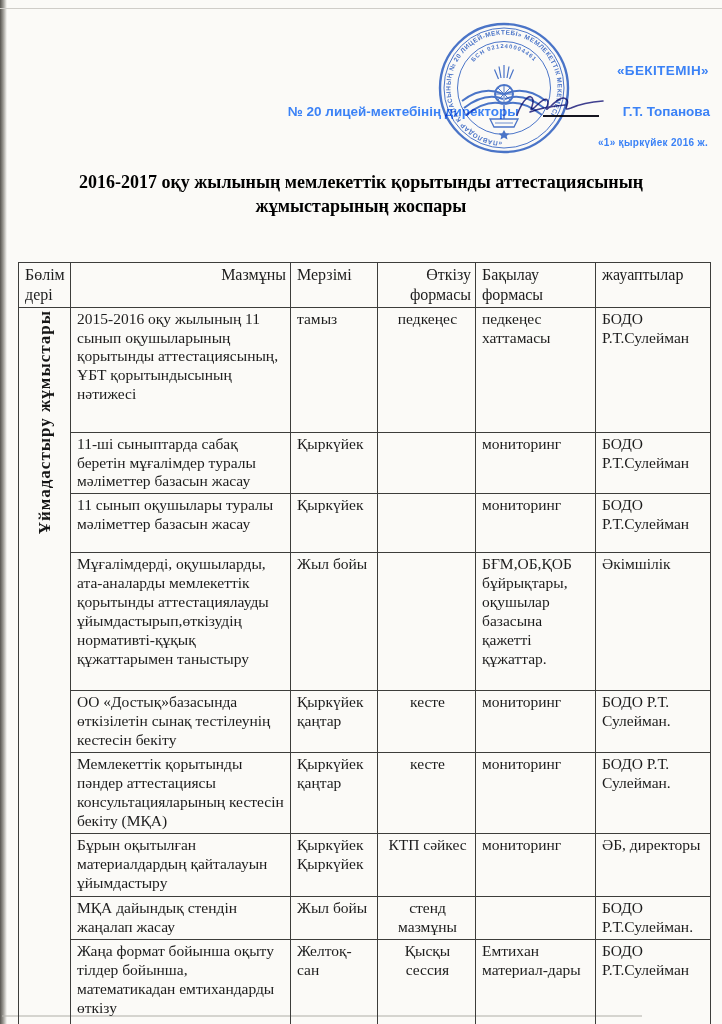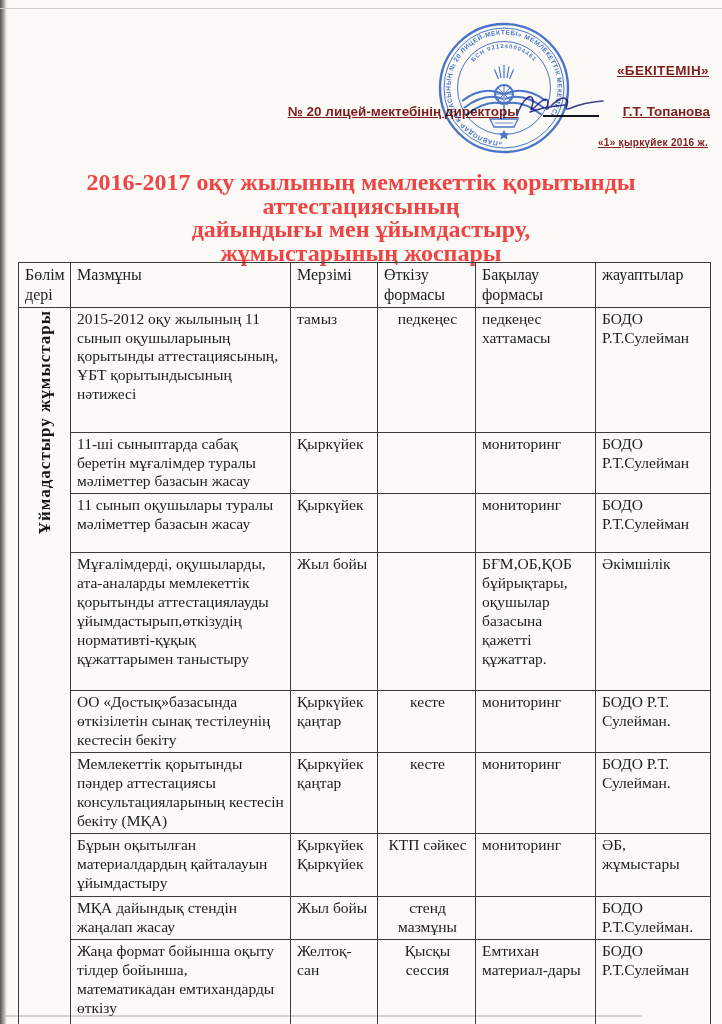--- a/index.html
+++ b/index.html
@@ -8,50 +8,50 @@
     background:#fbfaf7;color:#1c1c1c;
     font-family:"Liberation Serif", serif;
   }
   
   .edge-left{position:absolute;left:0;top:0;bottom:0;width:7px;
     background:linear-gradient(90deg,#56544f,#9b9993 45%,rgba(251,250,247,0));}
   .edge-top{position:absolute;left:0;right:0;top:8px;height:1px;background:#cfcdc8;}
   .edge-bottom{position:absolute;left:2px;top:1015px;width:640px;height:2px;background:#b7b5af;opacity:.55;}
 
   
-  .sans{font-family:"Liberation Sans", sans-serif;font-weight:bold;color:#7f1d1d;text-decoration:underline;}
+  .sans{font-family:"Liberation Sans", sans-serif;font-weight:bold;color:#3b82f6;}
   .approve{position:absolute;top:63px;right:13px;font-size:13.5px;letter-spacing:.4px;z-index:3;}
   .director-row{position:absolute;top:104px;right:12px;display:flex;align-items:flex-end;gap:24px;
     font-size:13.5px;z-index:3;white-space:nowrap;}
   .sigline{display:inline-block;width:56px;height:3px;border-bottom:2px solid #15151f;margin-bottom:2px;}
   .dateline{position:absolute;top:137px;right:14px;font-size:10px;letter-spacing:.3px;z-index:3;}
 
   .signature{position:absolute;top:88px;right:112px;width:100px;height:38px;z-index:4;}
 
   
   .seal{position:absolute;left:436px;top:20px;width:136px;height:136px;z-index:5;
     opacity:.85;mix-blend-mode:multiply;}
   .ringtext{font-family:"Liberation Sans", sans-serif;font-weight:bold;font-size:6.4px;
     letter-spacing:.55px;fill:#2b5ec6;}
   .bsntext{font-family:"Liberation Sans", sans-serif;font-weight:bold;font-size:5.8px;
     letter-spacing:1px;fill:#2b5ec6;}
 
   
   .title{position:absolute;left:40px;top:171px;width:642px;text-align:center;
-    font-weight:bold;font-size:24px;line-height:23.5px;color:#ef4444;z-index:2;}
+    font-weight:bold;font-size:18px;line-height:23.5px;color:#000000;z-index:2;}
 
   
   table.plan{position:absolute;left:18px;top:262px;width:692px;
     border-collapse:collapse;table-layout:fixed;z-index:2;}
   table.plan th,table.plan td{
     border:1px solid #3d3d3b;vertical-align:top;
     font-size:15.5px;line-height:1.22;font-weight:normal;
     padding:2px 4px 2px 6px;overflow:hidden;word-wrap:break-word;}
   table.plan th{font-size:16px;line-height:1.24;margin-left:48px;}
-  th.h2,th.h4{text-align:left;}
+  th.h2,th.h4{text-align:right;}
   th.h1,th.h3,th.h5,th.h6{text-align:left;}
   td.cell-form{text-align:center;padding-left:3px;padding-right:3px;}
   td.cell-term{padding-right:12px;}
   td.section{vertical-align:middle;text-align:center;padding:0;}
   .rot{display:inline-block;writing-mode:vertical-rl;transform:rotate(180deg);
     font-weight:bold;font-size:17px;letter-spacing:1px;white-space:nowrap;color:#161616;}
   tr.hrow{height:41px;}
   tr.r0{height:125px;} tr.r1{height:59px;} tr.r2{height:59px;margin-left:27px;} tr.r3{height:138px;}
   tr.r4{height:57px;} tr.r5{height:81px;} tr.r6{height:63px;} tr.r7{height:43px;} tr.r8{height:90px;}
 </style>
@@ -117,21 +117,20 @@
     <text class="ringtext">
       <textPath href="#ringPath" startOffset="2">«ПАВЛОДАР ҚАЛАСЫНЫҢ № 20 ЛИЦЕЙ-МЕКТЕБІ» МЕМЛЕКЕТТІК МЕКЕМЕСІ</textPath>
     </text>
     <text class="bsntext" text-anchor="middle">
       <textPath href="#bsnPath" startOffset="50%">БСН 021240004461</textPath>
     </text>
   </svg>
 
   <div class="title">
     <div>2016-2017 оқу жылының мемлекеттік қорытынды аттестациясының</div>
-    <div>дайындығы мен ұйымдастыру,</div>
     <div>жұмыстарының жоспары</div>
   </div>
 
   <table class="plan">
     <colgroup>
       <col style="width:52px">
         <col style="width:220px">
         <col style="width:87px">
       <col style="width:98px">
         <col style="width:120px">
@@ -143,21 +142,21 @@
       <th class="h2">Мазмұны</th>
       <th class="h3">Мерзімі</th>
       <th class="h4">Өткізу формасы</th>
       <th class="h5">Бақылау формасы</th>
       <th class="h6">жауаптылар</th>
     </tr>
     <tr class="r0">
       <td class="section" rowspan="9">
         <span class="rot">Ұймадастыру жұмыстары</span>
       </td>
-      <td class="cell-content">2015-2012 оқу жылының 11 сынып оқушыларының қорытынды аттестациясының, ҰБТ қорытындысының нәтижесі</td>
+      <td class="cell-content">2015-2016 оқу жылының 11 сынып оқушыларының қорытынды аттестациясының, ҰБТ қорытындысының нәтижесі</td>
       <td class="cell-term">тамыз</td>
       <td class="cell-form">педкеңес</td>
       <td class="cell-control">педкеңес хаттамасы</td>
       <td class="cell-resp">БОДО Р.Т.Сулейман</td>
     </tr>
     <tr class="r1">
       <td class="cell-content">11-ші сыныптарда сабақ беретін мұғалімдер туралы мәліметтер базасын жасау</td>
       <td class="cell-term">Қыркүйек</td>
       <td class="cell-form"></td>
       <td class="cell-control">мониторинг</td>
@@ -189,21 +188,21 @@
       <td class="cell-term">Қыркүйек қаңтар</td>
       <td class="cell-form">кесте</td>
       <td class="cell-control">мониторинг</td>
       <td class="cell-resp">БОДО Р.Т. Сулейман.</td>
     </tr>
     <tr class="r6">
       <td class="cell-content">Бұрын оқытылған материалдардың қайталауын ұйымдастыру</td>
       <td class="cell-term">Қыркүйек Қыркүйек</td>
       <td class="cell-form">КТП сәйкес</td>
       <td class="cell-control">мониторинг</td>
-      <td class="cell-resp">ӘБ, жұмыстары</td>
+      <td class="cell-resp">ӘБ, директоры</td>
     </tr>
     <tr class="r7">
       <td class="cell-content">МҚА дайындық стендін жаңалап жасау</td>
       <td class="cell-term">Жыл бойы</td>
       <td class="cell-form">стенд мазмұны</td>
       <td class="cell-control"></td>
       <td class="cell-resp">БОДО Р.Т.Сулейман.</td>
     </tr>
     <tr class="r8">
       <td class="cell-content">Жаңа формат бойынша оқыту тілдер бойынша, математикадан емтихандарды өткізу</td>

